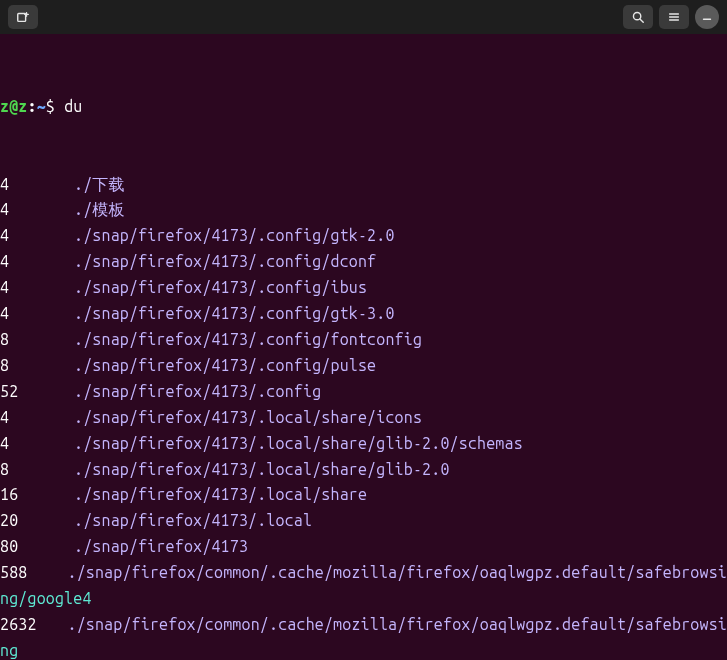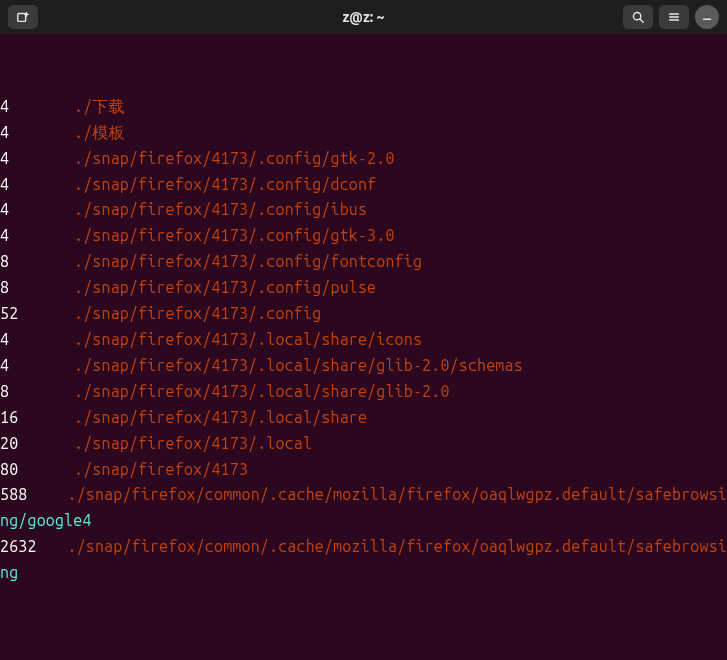--- a/index.html
+++ b/index.html
@@ -47,36 +47,35 @@
     letter-spacing: 0.2px;
     white-space: pre;
   }
   .prompt-user { color: #4fd64f; font-weight: bold; }
   .prompt-colon { color: #ffffff; font-weight: bold; }
   .prompt-path { color: #6ea8fe; font-weight: bold; }
   .prompt-dollar { color: #ffffff; }
   .cmd { color: #ffffff; }
   .row { display: flex; }
   .size-col { width: 74px; color: #ffffff; }
-  .path-col { color: #c2410c; }
+  .path-col { color: #c4b5fd; }
   .wrapline { color: #5eead4; }
 </style>
 </head>
 <body>
 
 <div class="titlebar">
   <div class="titlebar-left">
     <div class="tb-btn">
       <svg viewBox="0 0 16 16">
         <rect x="2" y="4" width="9" height="9" rx="1"></rect>
         <path d="M12 3 v4 M10 5 h4" stroke-linecap="round"></path>
       </svg>
     </div>
   </div>
-  <div class="titlebar-title">z@z: ~</div>
   <div class="titlebar-right">
     <div class="tb-btn">
       <svg viewBox="0 0 16 16">
         <circle cx="7" cy="7" r="4.2"></circle>
         <path d="M10.2 10.2 L14 14" stroke-linecap="round"></path>
       </svg>
     </div>
     <div class="tb-btn">
       <svg viewBox="0 0 16 16">
         <path d="M3 4.5 H13 M3 8 H13 M3 11.5 H13" stroke-linecap="round"></path>
@@ -84,14 +83,15 @@
     </div>
     <div class="tb-btn round">
       <svg viewBox="0 0 16 16">
         <path d="M4 10.5 H12" stroke-linecap="round"></path>
       </svg>
     </div>
   </div>
 </div>
 
 <div class="terminal">
+  <div><span class="prompt-user">z@z</span><span class="prompt-colon">:</span><span class="prompt-path">~</span><span class="prompt-dollar">$</span> <span class="cmd">du</span></div>
   <div id="rows"><div class="row"><span class="size-col">4</span><span class="path-col">./下载</span></div><div class="row"><span class="size-col">4</span><span class="path-col">./模板</span></div><div class="row"><span class="size-col">4</span><span class="path-col">./snap/firefox/4173/.config/gtk-2.0</span></div><div class="row"><span class="size-col">4</span><span class="path-col">./snap/firefox/4173/.config/dconf</span></div><div class="row"><span class="size-col">4</span><span class="path-col">./snap/firefox/4173/.config/ibus</span></div><div class="row"><span class="size-col">4</span><span class="path-col">./snap/firefox/4173/.config/gtk-3.0</span></div><div class="row"><span class="size-col">8</span><span class="path-col">./snap/firefox/4173/.config/fontconfig</span></div><div class="row"><span class="size-col">8</span><span class="path-col">./snap/firefox/4173/.config/pulse</span></div><div class="row"><span class="size-col">52</span><span class="path-col">./snap/firefox/4173/.config</span></div><div class="row"><span class="size-col">4</span><span class="path-col">./snap/firefox/4173/.local/share/icons</span></div><div class="row"><span class="size-col">4</span><span class="path-col">./snap/firefox/4173/.local/share/glib-2.0/schemas</span></div><div class="row"><span class="size-col">8</span><span class="path-col">./snap/firefox/4173/.local/share/glib-2.0</span></div><div class="row"><span class="size-col">16</span><span class="path-col">./snap/firefox/4173/.local/share</span></div><div class="row"><span class="size-col">20</span><span class="path-col">./snap/firefox/4173/.local</span></div><div class="row"><span class="size-col">80</span><span class="path-col">./snap/firefox/4173</span></div><div class="row"><span class="size-col">588</span><span class="path-col">./snap/firefox/common/.cache/mozilla/firefox/oaqlwgpz.default/safebrowsi</span></div><div class="wrapline">ng/google4</div><div class="row"><span class="size-col">2632</span><span class="path-col">./snap/firefox/common/.cache/mozilla/firefox/oaqlwgpz.default/safebrowsi</span></div><div class="wrapline">ng</div></div>
 </div>
 
 </body></html>

